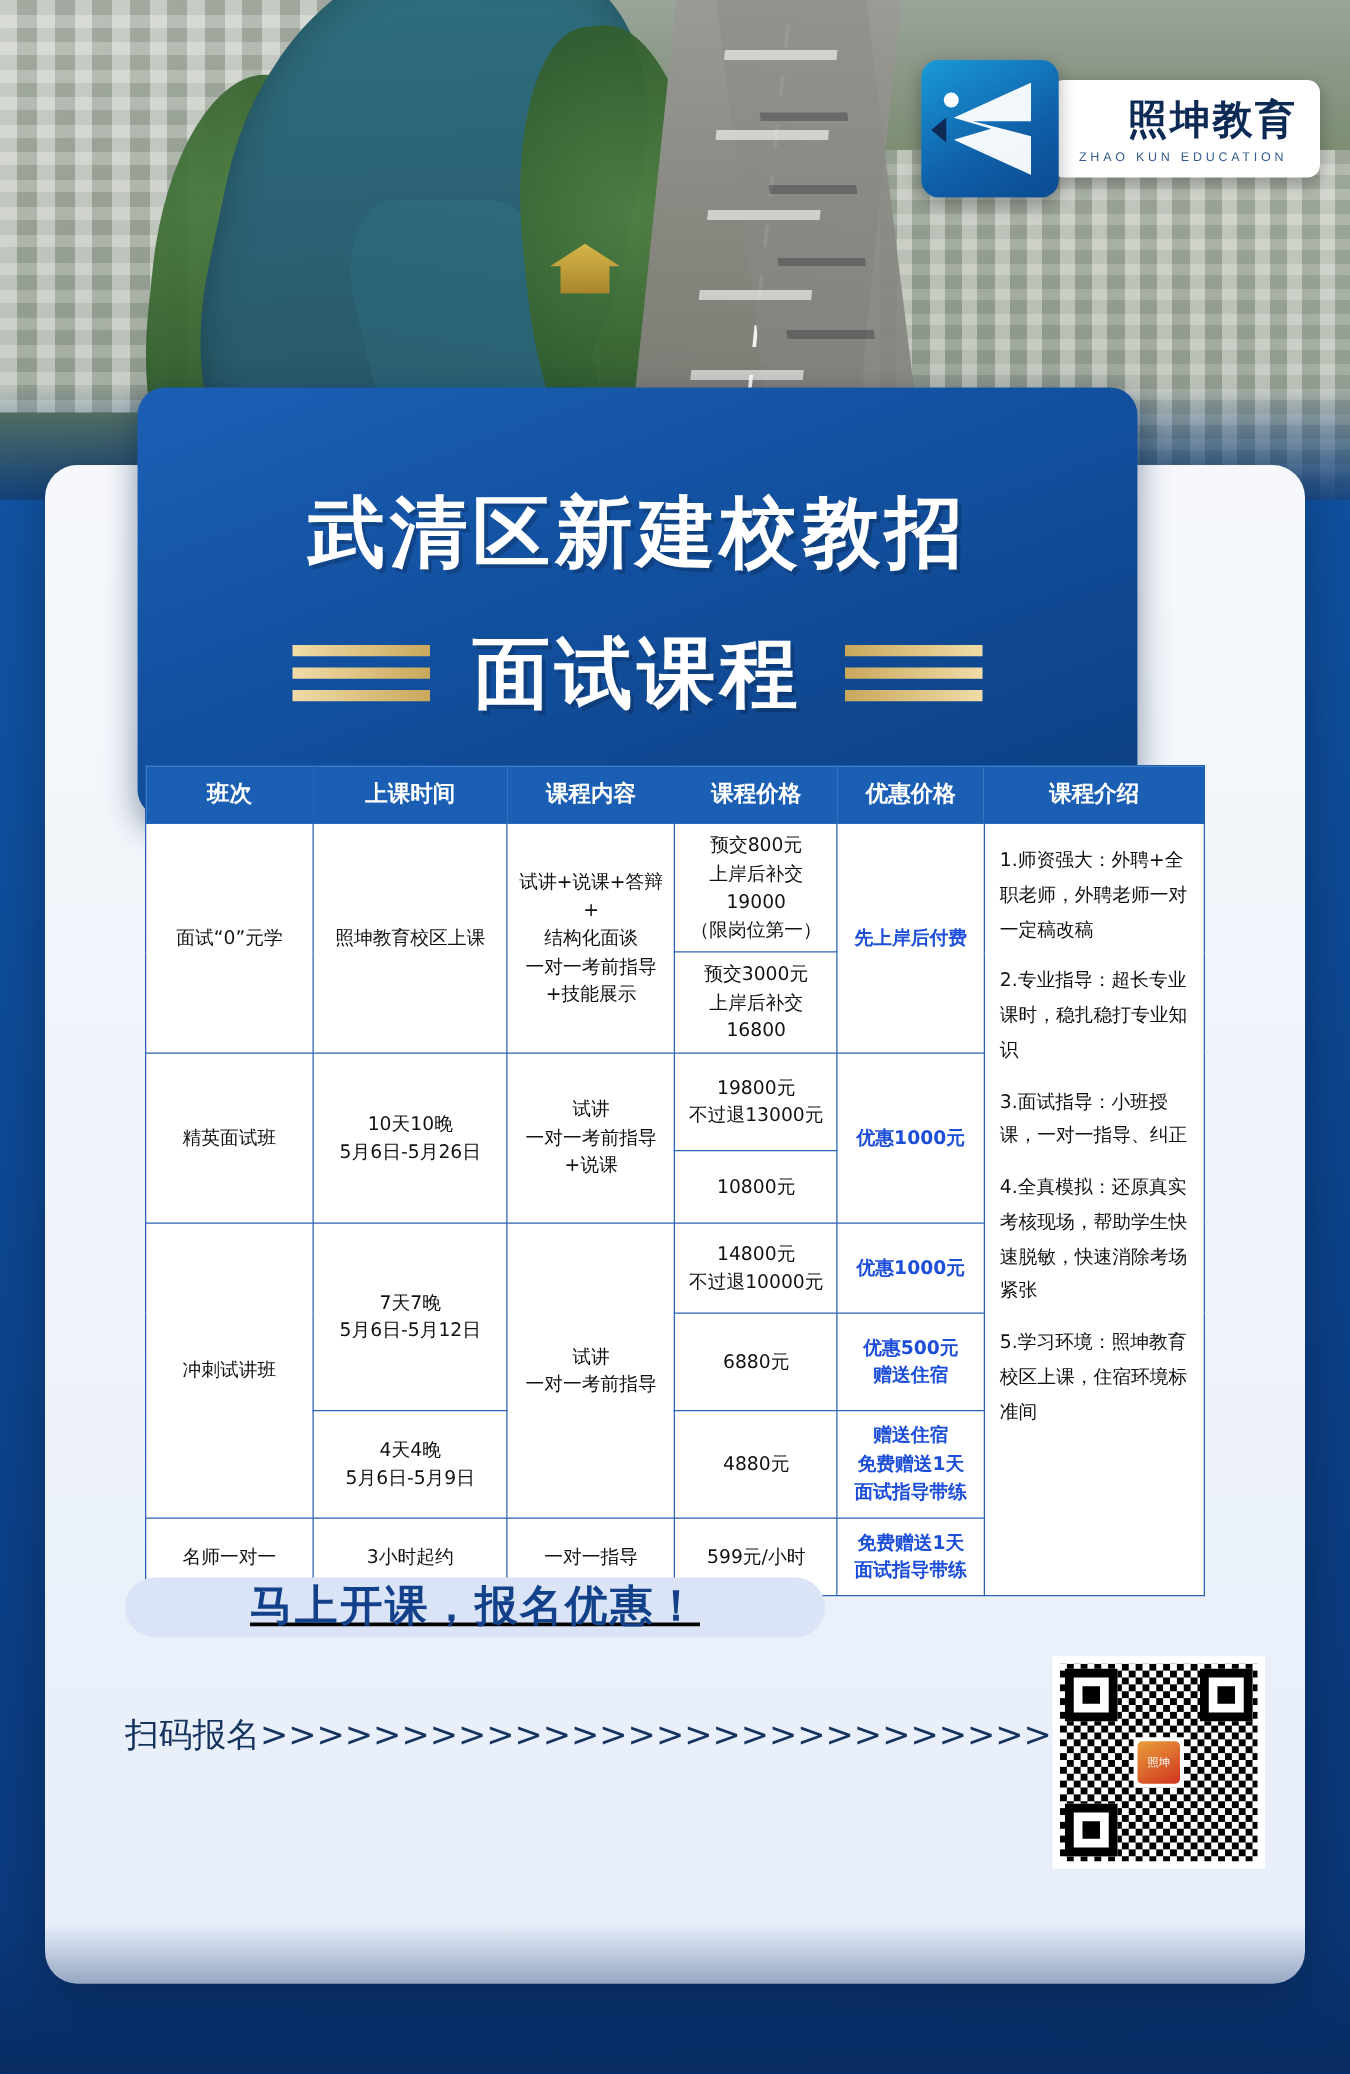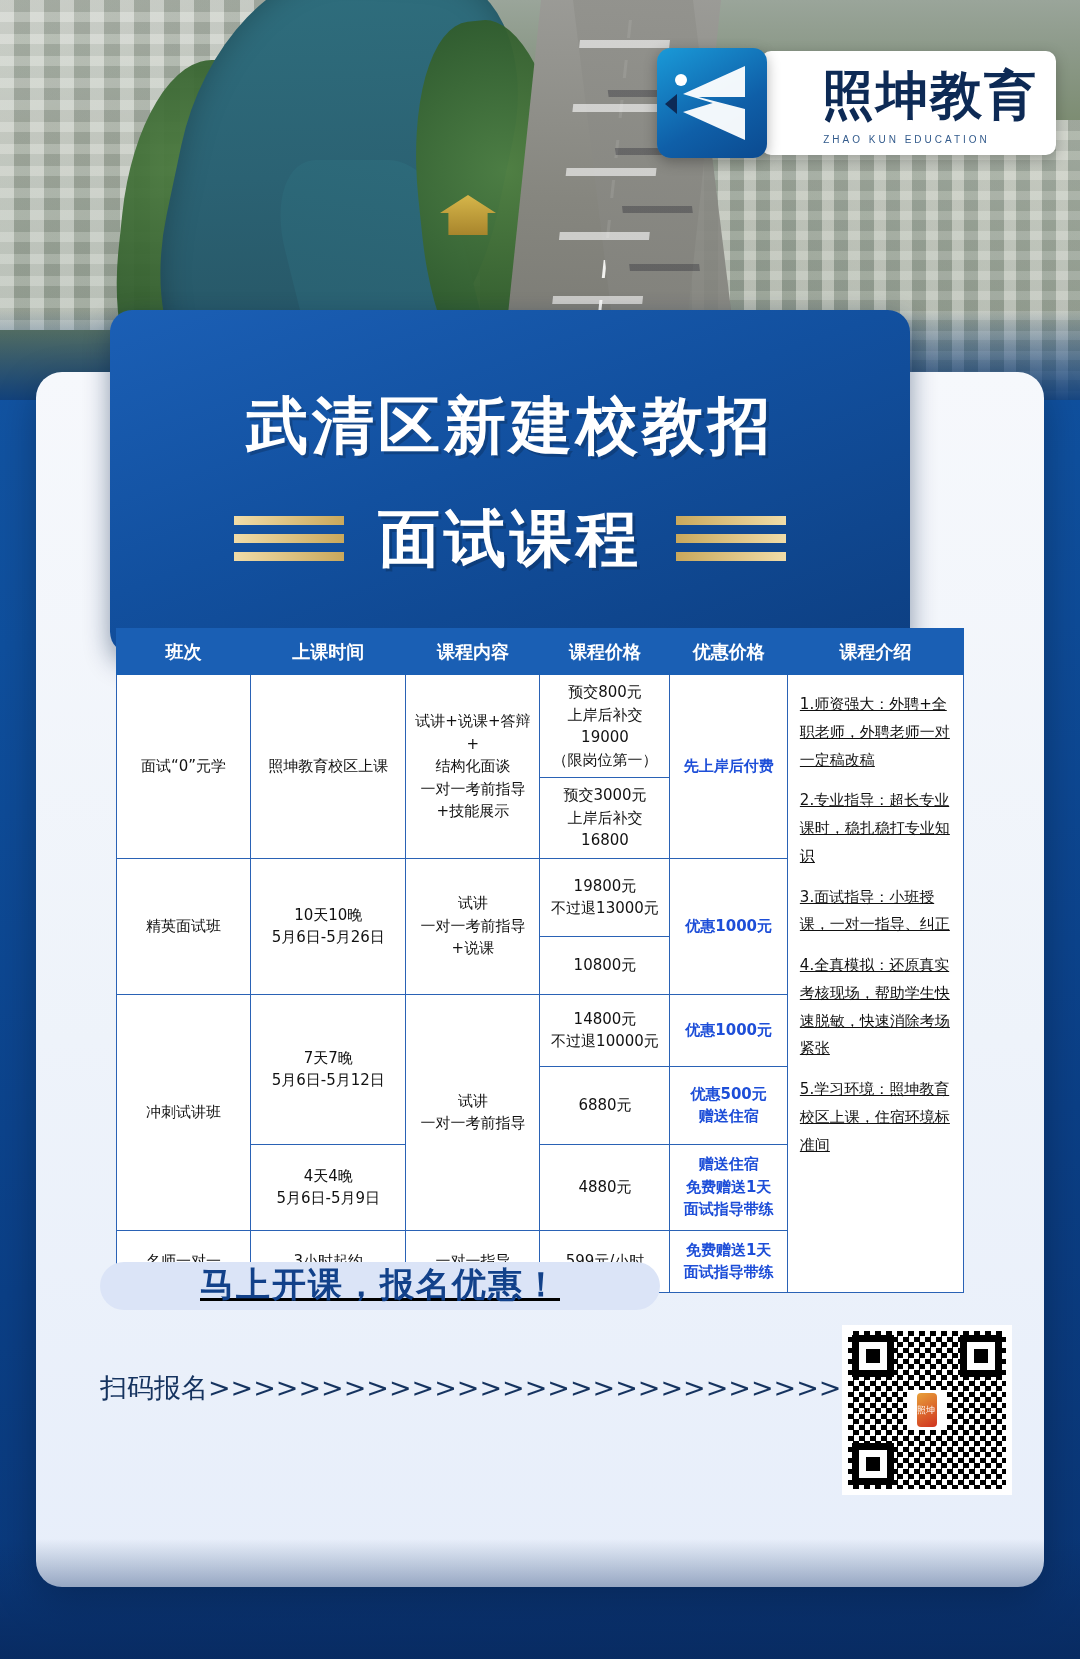--- a/index.html
+++ b/index.html
@@ -114,21 +114,21 @@
     clip-path: polygon(100% 0, 100% 42%, 25% 42%, 100% 58%, 100% 100%, 0 62%, 48% 50%, 0 38%);
     opacity:.95;
   }
   .logo-dot { position:absolute; left:18px; top:26px; width:12px; height:12px;
     border-radius:50%; background:#fff; }
   .logo-text {
     background:#fff; border-radius:10px; padding:10px 18px 10px 14px; margin-left:-6px;
     display:flex; flex-direction:column; align-items:center;
     box-shadow:0 4px 14px rgba(0,0,0,.25);
   }
-  .logo-cn { font-size:52px; font-weight:bold; color:#0d2a55; letter-spacing:2px;
+  .logo-cn { font-size:32px; font-weight:bold; color:#0d2a55; letter-spacing:2px;
     font-family:"DejaVu Sans","Liberation Sans",sans-serif;margin-left:47px; }
   .logo-en { font-size:10px; color:#335b8c; letter-spacing:3px; margin-top:3px; }
   .logo-tri { position:absolute; left:8px; top:46px; width:0; height:0;
     border-top:10px solid transparent; border-bottom:10px solid transparent;
     border-right:12px solid #0d2a55; }
 
   
   .card {
     position:absolute; left:36px; top:372px; width:1008px; height:1215px;
     background: linear-gradient(180deg,#f6f8fc 0%, #eef3fa 55%, #e7eefa 100%);
@@ -155,37 +155,37 @@
     background: linear-gradient(90deg,#f0dca8,#c9a85c); }
   .bars.right span { background: linear-gradient(270deg,#f0dca8,#c9a85c); }
   .banner h2 {
     color:#fff; font-size:62px; font-weight:bold; letter-spacing:4px;
     text-shadow: 3px 3px 0 rgba(0,0,0,.18);
     font-family:"DejaVu Sans","Liberation Sans",sans-serif;
   }
 
   
   .table-wrap { position:absolute; left:116px; top:612px; width:848px; }
-  table { border-collapse: collapse; width:100%; background:#fff; table-layout:fixed;margin-top:16px; }
+  table { border-collapse: collapse; width:100%; background:#fff; table-layout:fixed; }
   th, td {
     border:1px solid #2a62b5;
     text-align:center; vertical-align:middle;
     font-size:15px; color:#111; line-height:1.5;
     padding:6px 4px;
     font-family:"DejaVu Sans","Liberation Sans",sans-serif;
   }
   thead th {
     background:#1a5fb4; color:#fff; font-size:18px; font-weight:bold;
     height:46px; border-color:#1a5fb4;
   }
   td.red { color:#1d4ed8; font-weight:bold; }
   td.intro {
     text-align:left; vertical-align:top; padding:16px 12px; font-size:15px; line-height:1.85;
   }
-  td.intro p { margin-bottom:13px;text-decoration:underline; }
+  td.intro p { margin-bottom:13px; }
   .w1{width:128px}.w2{width:148px}.w3{width:128px}.w4{width:124px}.w5{width:112px}.w6{width:168px}
 
   
   .cta {
     position:absolute; left:100px; top:1262px; width:560px; height:48px;
     background:#dbe4f7; border-radius:33px;
     display:flex; justify-content:center;text-decoration:underline;
   }
   .cta span { font-size:34px; font-weight:bold; color:#12418a; letter-spacing:2px;
     font-family:"DejaVu Sans","Liberation Sans",sans-serif; }
@@ -217,23 +217,23 @@
   .qr .eye:after { content:""; position:absolute; inset:7px; background:#000; }
   .qr .e1{ left:10px; top:10px; }
   .qr .e2{ right:10px; top:10px; }
   .qr .e3{ left:10px; bottom:10px; }
   .qr .center {
     position:absolute; left:50%; top:50%; transform:translate(-50%,-50%);
     width:40px; height:40px; background:#fff; border:2px solid #fff;
     display:flex; align-items:center; justify-content:center;
   }
   .qr .center i {
-    width:20px; height:34px; display:block; border-radius:4px;
+    width:34px; height:34px; display:block; border-radius:4px;
     background: linear-gradient(150deg,#e8a13a,#d0321f);
-    font-style:normal; color:#fff; font-size:9px; line-height:34px; 
+    font-style:normal; color:#fff; font-size:9px; line-height:34px; text-align:center;
   }
 
   
   .glow {
     position:absolute; left:0; bottom:0; width:1080px; height:120px;
     background: linear-gradient(180deg, rgba(10,52,114,0), rgba(8,42,96,.9));
   }
 </style>
 </head>
 <body>

